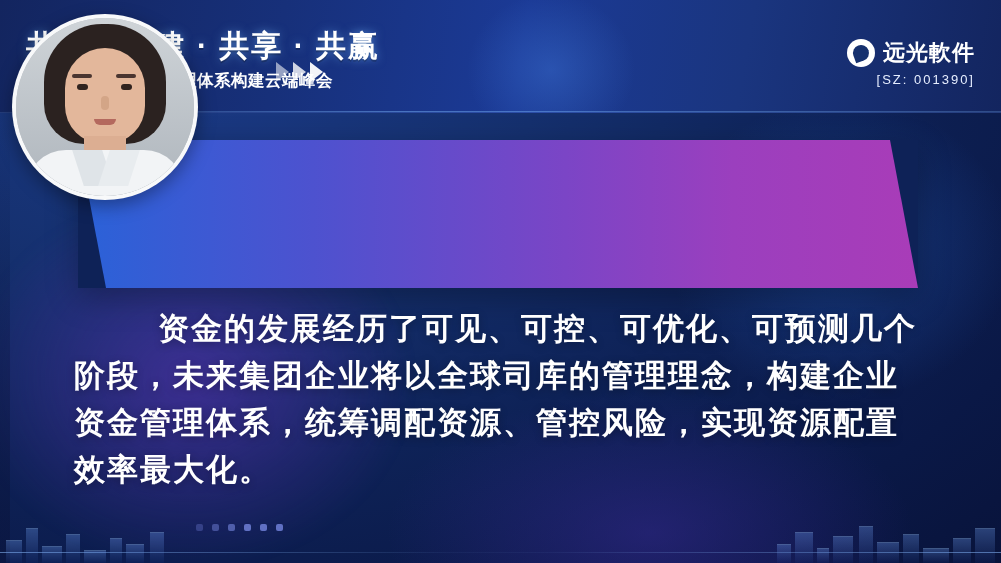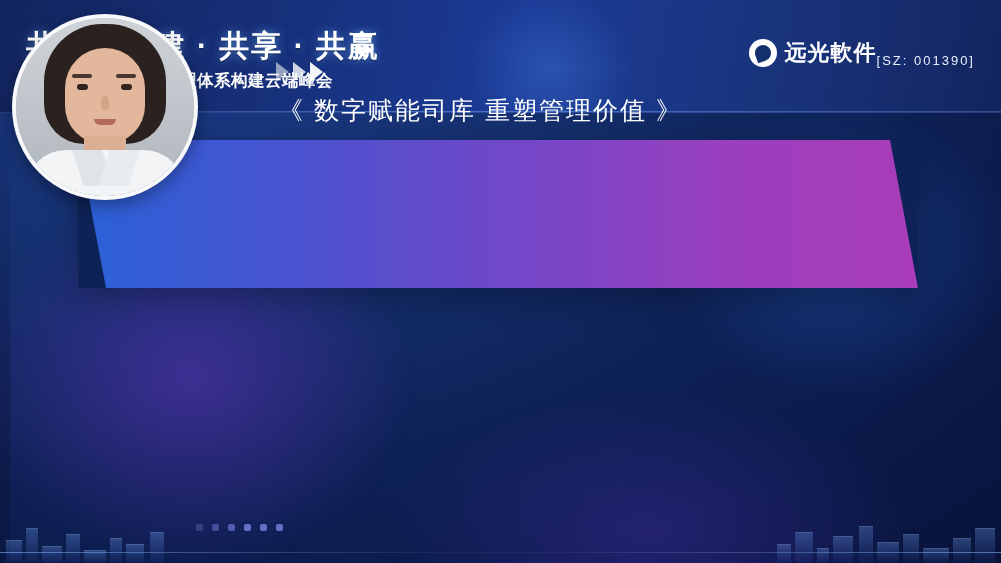--- a/index.html
+++ b/index.html
@@ -78,21 +78,21 @@
     letter-spacing: 0.5px;
     color: #ffffff;
     white-space: nowrap;
   }
 
   
   .brand {
     position: absolute;
     right: 26px; top: 38px;
     display: flex;
-    flex-direction: row;
+    flex-direction: column;
     align-items: flex-end;
   }
   .brand-row {
     display: flex;
     align-items: center;
     gap: 8px;
   }
   .brand-mark {
     width: 28px; height: 28px;
     border-radius: 50%;
@@ -342,22 +342,22 @@
     <div class="av-body"></div>
     <div class="av-collar-l"></div>
     <div class="av-collar-r"></div>
   </div>
 
   <div class="chev">
     <span></span>
       <span></span>
       <span></span>
   </div>
-  <div class="speaker-topic">《 数字赋能司库  重塑管理价值 》</div>
-
+
+  <div class="quote">资金的发展经历了可见、可控、可优化、可预测几个阶段，未来集团企业将以全球司库的管理理念，构建企业资金管理体系，统筹调配资源、管控风险，实现资源配置效率最大化。</div>
 
   <div class="dots">
     <i></i>
       <i></i>
       <i></i>
       <i></i>
       <i></i>
       <i></i>
   </div>
 

